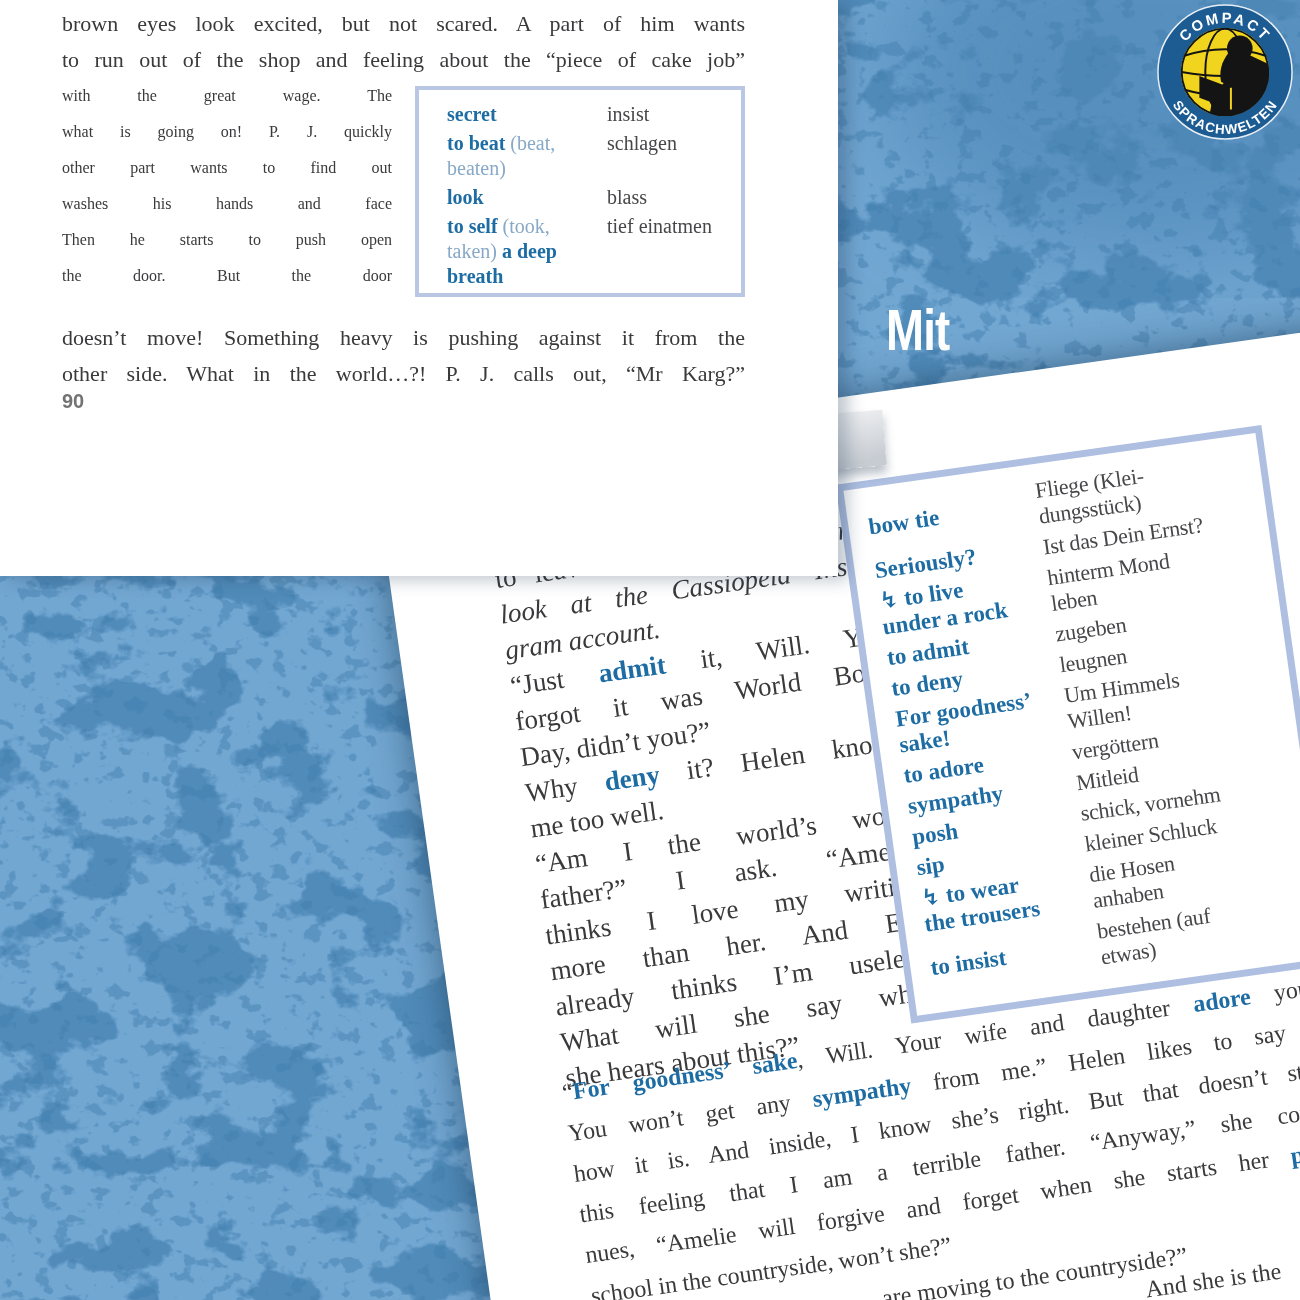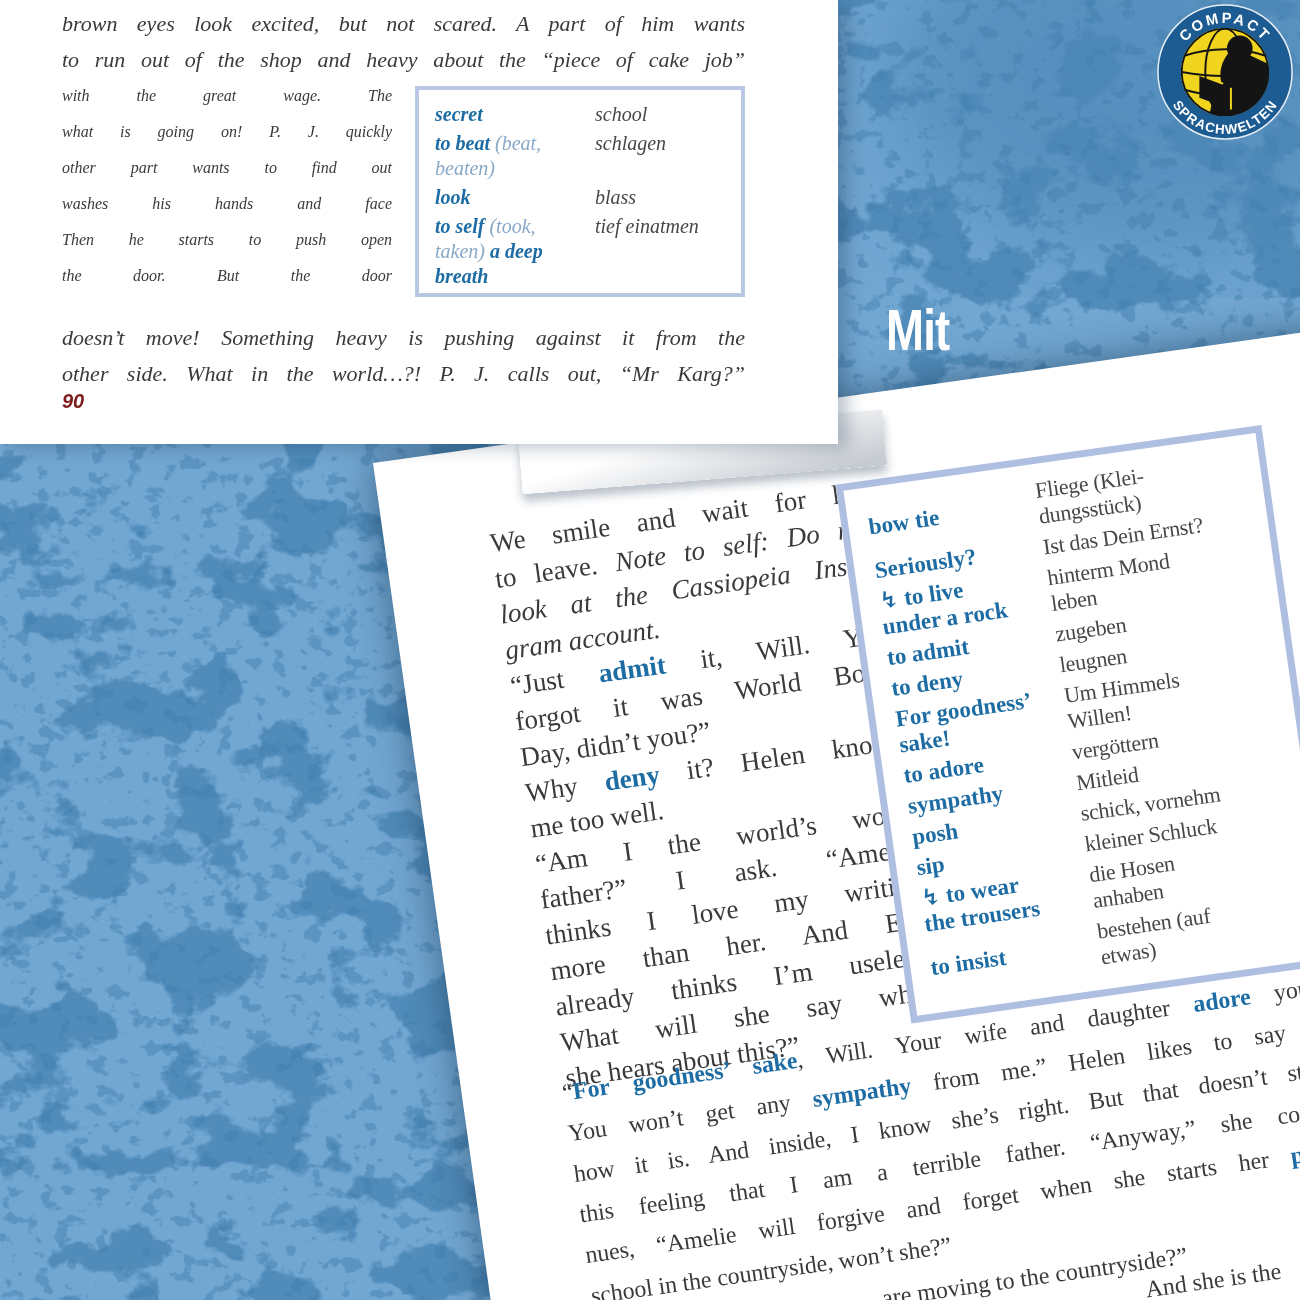--- a/index.html
+++ b/index.html
@@ -14,29 +14,29 @@
   .st-i{font-style:italic;}
   .st-l{color:var(--lightblue);font-weight:400;}
   .frag .tline{text-align:left;text-align-last:left;white-space:pre;}
 
   
   .vrow{display:flex;align-items:flex-start;margin-bottom:4px;}
   .vterm{white-space:pre;font-weight:700;color:var(--accent);}
   .vde{white-space:pre;color:#47474a;}
 
   
-  .page-top{position:absolute;left:0;top:0;width:838px;height:444px;background:#ffffff;z-index:3;
-            box-shadow:10px 4px 16px rgba(25,50,80,.28);font-style:italic;}
+  .page-top{position:absolute;left:0;top:0;width:838px;height:576px;background:#ffffff;z-index:3;
+            box-shadow:10px 4px 16px rgba(25,50,80,.28);}
   .pt-lines1{position:absolute;left:62px;top:6px;width:683px;font-size:22px;line-height:36px;}
   .pt-col{position:absolute;left:62px;top:78px;width:330px;font-size:16px;line-height:36px;}
   .pt-lines2{position:absolute;left:62px;top:320px;width:683px;font-size:22px;line-height:36px;}
   .pt-num{position:absolute;left:62px;top:390px;font-family:"Liberation Sans",sans-serif;
-          font-weight:700;font-size:20px;color:#7f1d1d;}
+          font-weight:700;font-size:20px;color:#737373;}
   .vbox-top{position:absolute;left:415px;top:86px;width:330px;height:211px;box-sizing:border-box;
-            border:4px solid var(--boxborder);background:#fff;padding:12px 16px;
+            border:4px solid var(--boxborder);background:#fff;padding:12px 28px;
             font-size:20px;line-height:25px;}
   .vbox-top .vterm{width:160px;}
   .vbox-top .vde{flex:1;}
 
   
   .curl{position:absolute;left:520px;top:424px;width:365px;height:56px;z-index:2;
         transform:rotate(-4.5deg);
         background:linear-gradient(168deg,#ffffff 35%,#c7ccd2 92%);
         box-shadow:0 7px 10px rgba(25,50,80,.30);}
 
@@ -221,34 +221,34 @@
     <div class="pr-frag2 frag">
         <div class="tline pend"><span>And she is the</span></div>
       </div>
   </div>
 
   <div class="curl"></div>
 
   <div class="page-top">
     <div class="pt-lines1">
         <div class="tline"><span>brown eyes look excited, but not scared. A part of him wants</span></div>
-        <div class="tline"><span>to run out of the shop and heavy about the “piece of cake job”</span></div>
+        <div class="tline"><span>to run out of the shop and feeling about the “piece of cake job”</span></div>
       </div>
     <div class="pt-col">
         <div class="tline"><span>with the great wage. The</span></div>
         <div class="tline"><span>what is going on! P. J. quickly</span></div>
         <div class="tline"><span>other part wants to find out</span></div>
         <div class="tline"><span>washes his hands and face</span></div>
         <div class="tline"><span>Then he starts to push open</span></div>
         <div class="tline"><span>the door. But the door</span></div>
       </div>
     <div class="vbox-top">
         <div class="vrow">
           <div class="vterm"><span class="st-b">secret</span></div>
-          <div class="vde">school</div>
+          <div class="vde">insist</div>
         </div>
         <div class="vrow">
           <div class="vterm"><span class="st-b">to beat </span><span class="st-l">(beat,
 beaten)</span></div>
           <div class="vde">schlagen</div>
         </div>
         <div class="vrow">
           <div class="vterm"><span class="st-b">look</span></div>
           <div class="vde">blass</div>
         </div>

